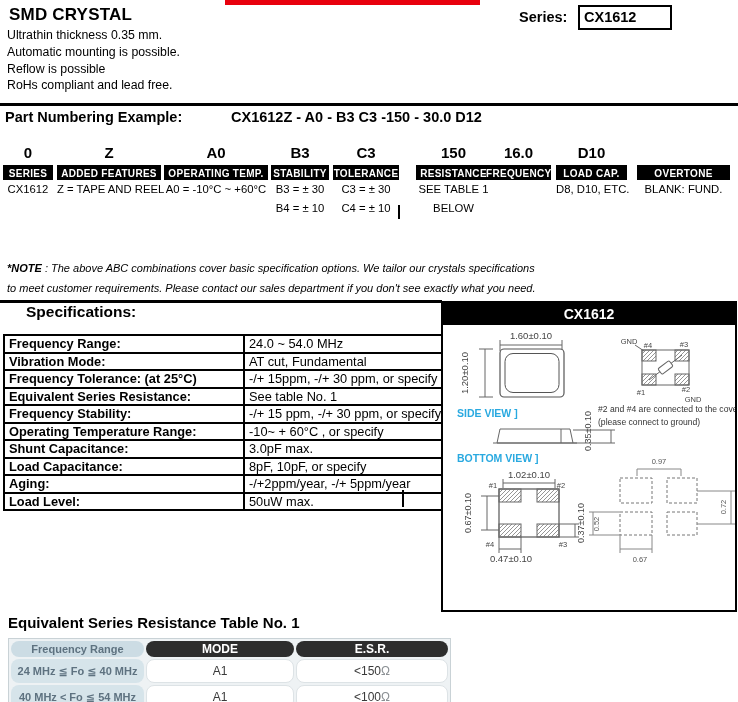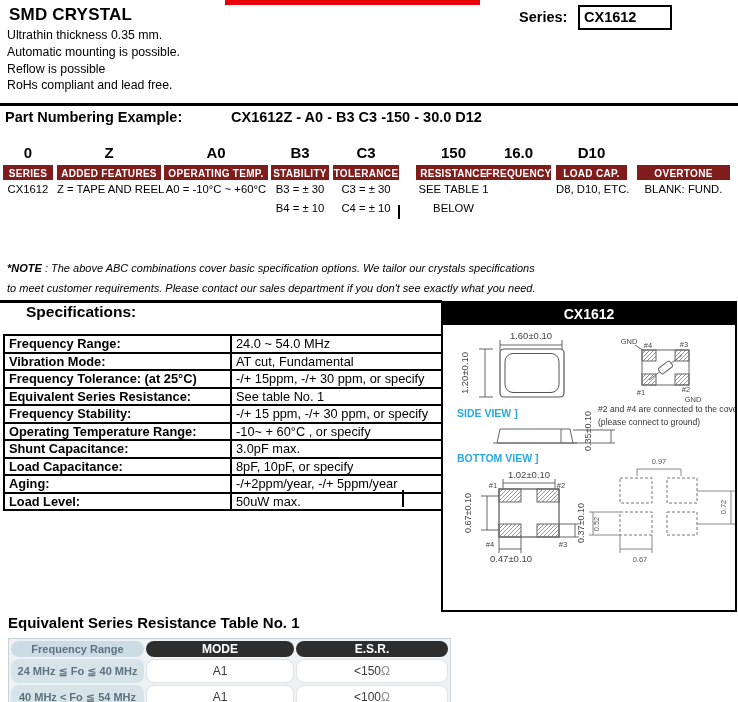--- a/index.html
+++ b/index.html
@@ -16,34 +16,34 @@
               font-size:14.5px;font-weight:bold;line-height:21px;padding-left:4px;}
 
   
   .hr-thick{left:0;width:738px;height:3px;background:#000;}
 
   
   .pn-title{left:5px;top:109px;font-size:14.5px;font-weight:bold;}
   .pn-example{left:231px;top:109px;font-size:14.5px;font-weight:bold;}
   .pn-col{top:143px;text-align:center;}
   .pn-val{font-size:15px;font-weight:bold;height:22px;line-height:20px;}
-  .pn-badge{background:#7f1d1d;color:#fff;font-size:10px;font-weight:bold;
+  .pn-badge{background:#000000;color:#fff;font-size:10px;font-weight:bold;
             letter-spacing:0.3px;padding:2.5px 0 1.5px;white-space:nowrap;overflow:hidden;}
   .pn-line{font-size:11.3px;line-height:17.5px;white-space:nowrap;margin-top:1px;}
   .text-cursor{left:398px;top:205px;width:1.5px;height:14px;background:#000;}
 
   
   .note{left:7px;font-size:11px;font-style:italic;white-space:nowrap;}
   .note b{font-style:italic;}
 
   
   .spec-title{left:6px;top:303px;font-size:15.5px;font-weight:bold;margin-left:20px;}
   #spec-table{position:absolute;left:3px;top:334px;border-collapse:collapse;}
   #spec-table td{border:2px solid #000;font-size:12.8px;height:15.5px;
-                 padding:0 3px 0 4px;line-height:1.05;white-space:nowrap;}
+                 padding:0 16px 0 4px;line-height:1.05;white-space:nowrap;}
   #spec-table td.lab{width:218px;font-weight:bold;}
   #spec-table td.val{width:205px;border-radius:7px;}
   .aging-artifact{left:402px;top:490px;width:1.5px;height:17px;background:#000;}
 
   
   .diagram-box{left:441px;top:301px;width:292px;height:307px;border:2px solid #000;background:#fff;}
   .diagram-header{height:22px;background:#000;color:#fff;font-size:14px;font-weight:bold;
                   text-align:center;line-height:22px;}
   .diagram-box svg{display:block;}
 

